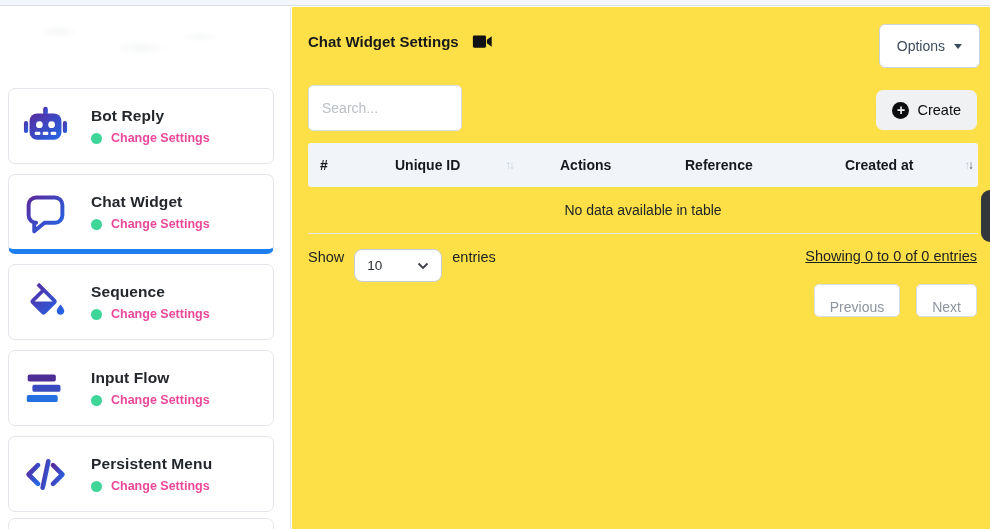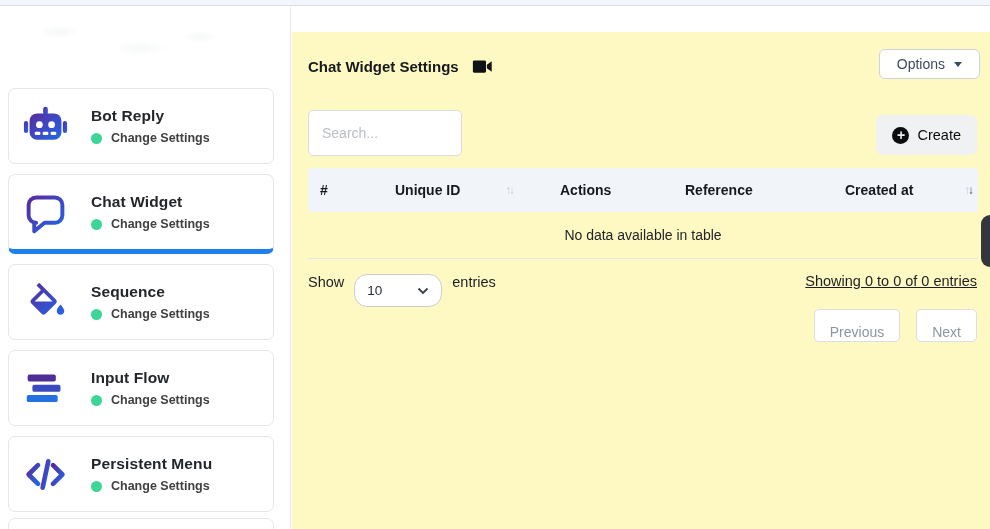--- a/index.html
+++ b/index.html
@@ -17,31 +17,31 @@
       radial-gradient(ellipse 26px 9px at 80% 40%, #f0f2f4 0%, transparent 70%); }
   .cards { position:absolute; top:81px; left:8px; width:266px; display:flex; flex-direction:column; gap:10px; }
   .card { height:76px; background:#fff; border:1px solid #e3e6ea; border-radius:7px;
           display:flex; align-items:center; gap:22px; padding:0 13px; cursor:pointer; }
   .card.active { height:80px; border-bottom:5px solid #1e80f0; }
   .card-icon { width:47px; height:47px; flex:none; display:flex; align-items:center; justify-content:center; }
   .card-text { display:flex; flex-direction:column; gap:6px; }
   .card-title { font-size:15.5px; font-weight:bold; color:#23272b; letter-spacing:.1px; }
   .card-linkrow { display:flex; align-items:center; gap:9px; }
   .dot { width:11px; height:11px; border-radius:50%; background:#3ed598; flex:none; }
-  .card-link { font-size:12.5px; font-weight:bold; color:#404040; }
+  .card-link { font-size:12.5px; font-weight:bold; color:#ec4899; }
   .partial-card { position:absolute; top:511px; left:8px; width:266px; height:40px;
                   border:1px solid #e3e6ea; border-radius:7px; background:#fff; }
 
   
-  .main { position:absolute; top:7px; left:292px; right:0; bottom:0; background:#fef9c3;margin-top:25px; }
+  .main { position:absolute; top:7px; left:292px; right:0; bottom:0; background:#fde047; }
   .page-header { position:absolute; top:26px; left:16px; display:flex; align-items:center; gap:13px; }
   .page-title { font-size:15px; font-weight:bold; color:#16191d; }
   .videocam { display:flex; align-items:center; }
 
-  .options-btn { position:absolute; top:17px; right:10px; height:30px; padding:0 17px;
+  .options-btn { position:absolute; top:17px; right:10px; height:44px; padding:0 17px;
     background:#fff; border:1px solid #ccd4db; border-radius:6px; color:#3d4b5e; font-size:14px;
     display:flex; align-items:center; gap:9px; cursor:pointer; font-family:inherit; }
   .caret-down { width:0; height:0; border-left:4.5px solid transparent; border-right:4.5px solid transparent;
     border-top:5.5px solid #3d4b5e; display:inline-block; }
 
   .search-input { position:absolute; top:78px; left:16px; width:154px; height:46px;
     border:1px solid #d9dce0; border-radius:5px; padding:0 13px; font-size:14px; color:#444;
     font-family:inherit; outline:none; }
   .search-input::placeholder { color:#b9bfc6; }
 
@@ -62,21 +62,21 @@
   .th4 { width:160px; padding-left:35px; }
   .th5 { flex:1; padding-left:35px; justify-content:space-between; padding-right:6px; }
   .sort { font-size:11.5px; letter-spacing:-2px; display:flex; font-weight:normal; }
   .sort .up { color:#c3cad1; } .sort .down { color:#c3cad1; }
   .sort.desc .down { color:#3f4447; }
   .empty-row { height:47px; display:flex; align-items:center; justify-content:center;
     font-size:14px; font-weight:normal; color:#212529; border-bottom:1px solid #e3e6ea; }
 
   .show-row { position:absolute; top:242px; left:16px; display:flex; gap:10px;
     font-size:14.5px; color:#1c1f23; }
-  .select-box { width:88px; height:33px; border:1px solid #c8cdd2; border-radius:13px;
+  .select-box { width:88px; height:33px; border:1px solid #c8cdd2; border-radius:8px;
     display:flex; align-items:center; justify-content:space-between; padding:0 12px;
     font-size:13.5px; color:#2a2e33; cursor:pointer; background:#fff; }
 
   .showing { position:absolute; top:241px; right:13px; font-size:14.5px; color:#1c1f23;text-decoration:underline; }
 
   .pagination { position:absolute; top:277px; right:13px; display:flex; gap:16px; }
   .page-btn { height:33px; padding:14px 15px; background:#fff; border:1px solid #dadfe4;
     border-radius:5px; color:#8d959e; font-size:14px; cursor:pointer; font-family:inherit; }
 
   .floating-pill { position:absolute; top:183px; right:0; width:9px; height:52px;

